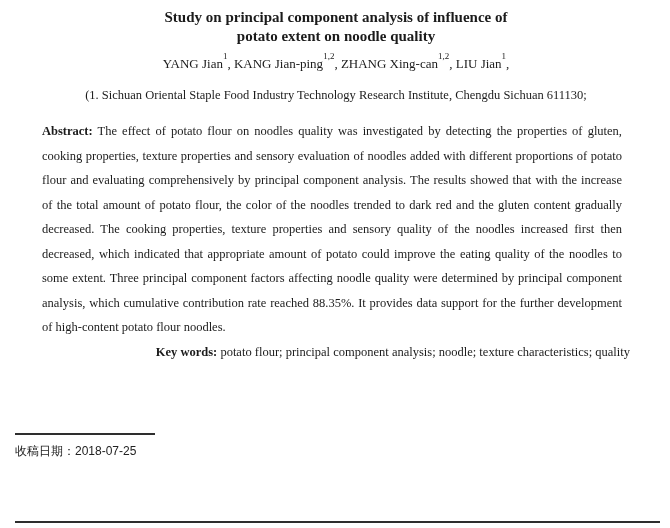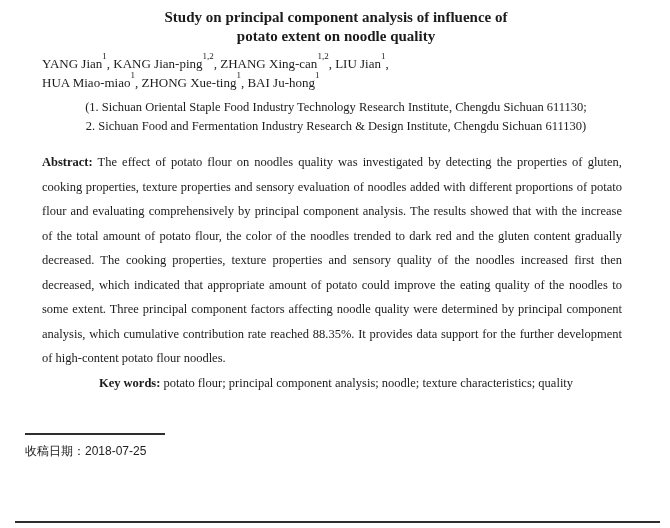--- a/index.html
+++ b/index.html
@@ -18,54 +18,54 @@
     margin: 0;
     font-size: 15px;
     font-weight: bold;
     text-align: center;
     line-height: 19px;
   }
   .tline { display: block; }
 
   .authors {
     margin-top: 8px;
-    text-align: left;
+    text-align: center;
     font-size: 13px;
     line-height: 19px;
   }
   .authors sup, .sup {
     font-size: 9px;
     line-height: 0;
     position: relative;
     top: -4px;
   }
 
   .affiliations {
-    margin-top: 6px;
+    margin-top: 13px;
     text-align: center;
     font-size: 12.5px;
     line-height: 19px;
   }
 
   .abstract {
     margin: 14px 8px 0 0;
     font-size: 12.5px;
     line-height: 24.5px;
     text-align: justify;
   }
   .keywords {
     margin: 0;
     font-size: 12.5px;
     line-height: 24.5px;
-    text-align: center;
+    text-align: right;
   }
 
   .footer {
     position: absolute;
-    left: 25px;
+    left: 15px;
     top: 433px;
     font-family: "Liberation Sans", "DejaVu Sans", sans-serif;
     font-size: 12px;
     color: #222222;
   }
   .short-rule {
     width: 140px;
     height: 0;
     border-top: 2px solid #2e2e2e;
     margin-bottom: 7px;
@@ -89,26 +89,24 @@
 <div class="page">
   <div class="content">
 
     <h1 class="title">
         <span class="tline">Study on principal component analysis of influence of</span>
         <span class="tline">potato extent on noodle quality</span>
       </h1>
 
     <div class="authors">
       <div><span>YANG Jian</span><sup>1</sup><span>, </span><span>KANG Jian-ping</span><sup>1,2</sup><span>, </span><span>ZHANG Xing-can</span><sup>1,2</sup><span>, </span><span>LIU Jian</span><sup>1</sup><span>,</span></div>
-      <div><span>HUA Miao-miao</span><sup>1</sup><span>, </span><span>ZHONG Xue-ting</span><sup>1</sup><span>, </span><span>BAI Ju-hong</span><sup>1</sup></div>
     </div>
 
     <div class="affiliations">
       <div>(1. Sichuan Oriental Staple Food Industry Technology Research Institute, Chengdu Sichuan 611130;</div>
-      <div>2. Sichuan Food and Fermentation Industry Research &amp; Design Institute, Chengdu Sichuan 611130)</div>
     </div>
 
     <p class="abstract"><b>Abstract:</b><span> The effect of potato flour on noodles quality was investigated by detecting the properties of gluten, cooking properties, texture properties and sensory evaluation of noodles added with different proportions of potato flour and evaluating comprehensively by principal component analysis. The results showed that with the increase of the total amount of potato flour, the color of the noodles trended to dark red and the gluten content gradually decreased. The cooking properties, texture properties and sensory quality of the noodles increased first then decreased, which indicated that appropriate amount of potato could improve the eating quality of the noodles to some extent. Three principal component factors affecting noodle quality were determined by principal component analysis, which cumulative contribution rate reached 88.35%. It provides data support for the further development of high-content potato flour noodles.</span></p>
 
     <p class="keywords"><b>Key words:</b><span> potato flour; principal component analysis; noodle; texture characteristics; quality</span></p>
 
   </div>
 
   <div class="footer">
     <div class="short-rule"></div>

